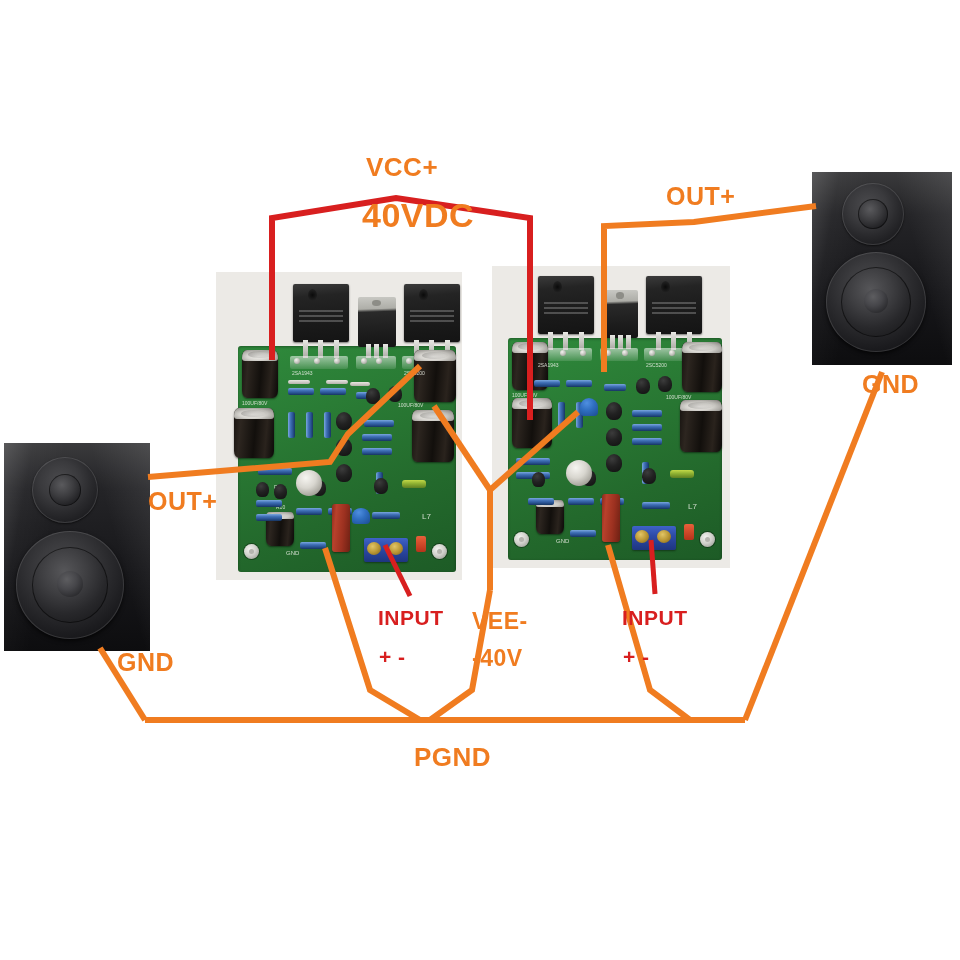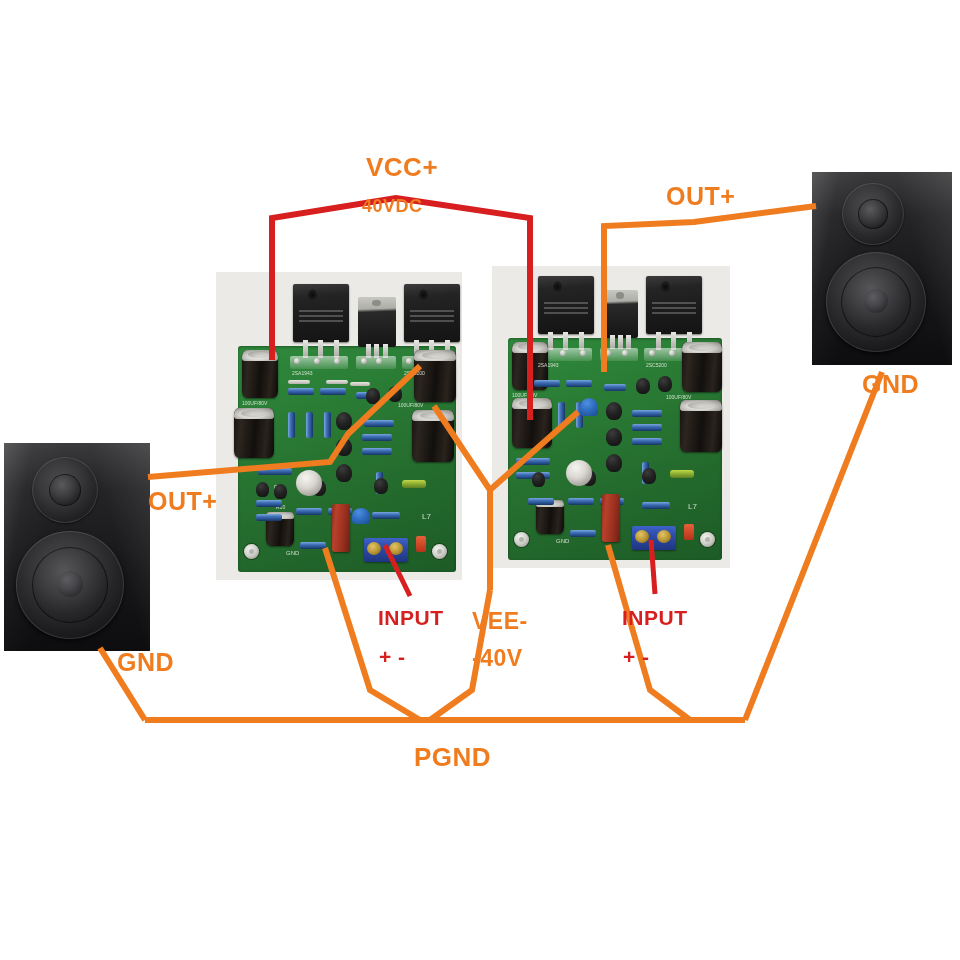--- a/index.html
+++ b/index.html
@@ -341,21 +341,21 @@
 
       <path d="M490,590 L472,690 L430,720"></path>
 
       <path d="M608,545 L650,690 L690,720"></path>
 
       <path d="M745,720 L882,372"></path>
     </g>
   </svg>
 
   <div class="lbl lbl-org" style="left:366px;top:152px;font-size:26px;">VCC+</div>
-  <div class="lbl lbl-org" style="left:362px;top:196px;font-size:18px;">40VDC</div>
+  <div class="lbl lbl-org" style="left:362px;top:196px;font-size:34px;">40VDC</div>
 
   <div class="lbl lbl-org" style="left:472px;top:608px;font-size:23px;">VEE-</div>
   <div class="lbl lbl-org" style="left:472px;top:645px;font-size:23px;">-40V</div>
 
   <div class="lbl lbl-org" style="left:414px;top:742px;font-size:26px;">PGND</div>
 
   <div class="lbl lbl-org" style="left:148px;top:487px;font-size:25px;">OUT+</div>
   <div class="lbl lbl-org" style="left:666px;top:182px;font-size:25px;">OUT+</div>
 
   <div class="lbl lbl-org" style="left:117px;top:648px;font-size:25px;">GND</div>

